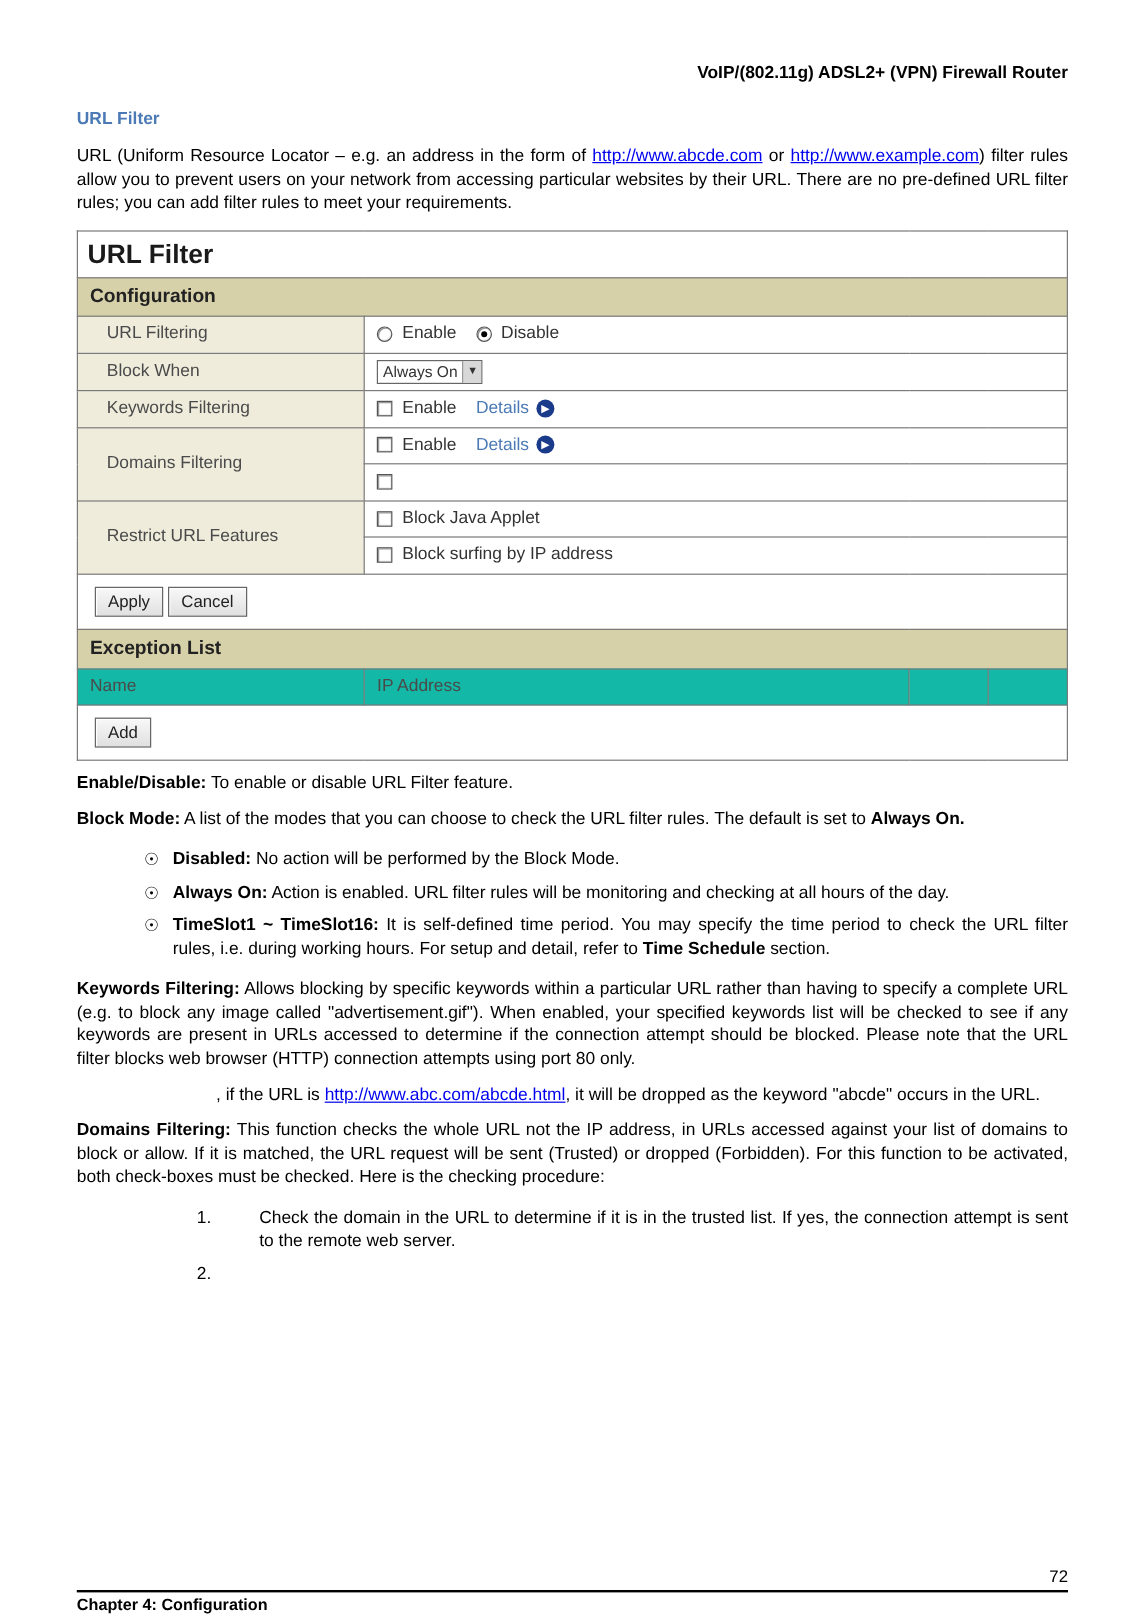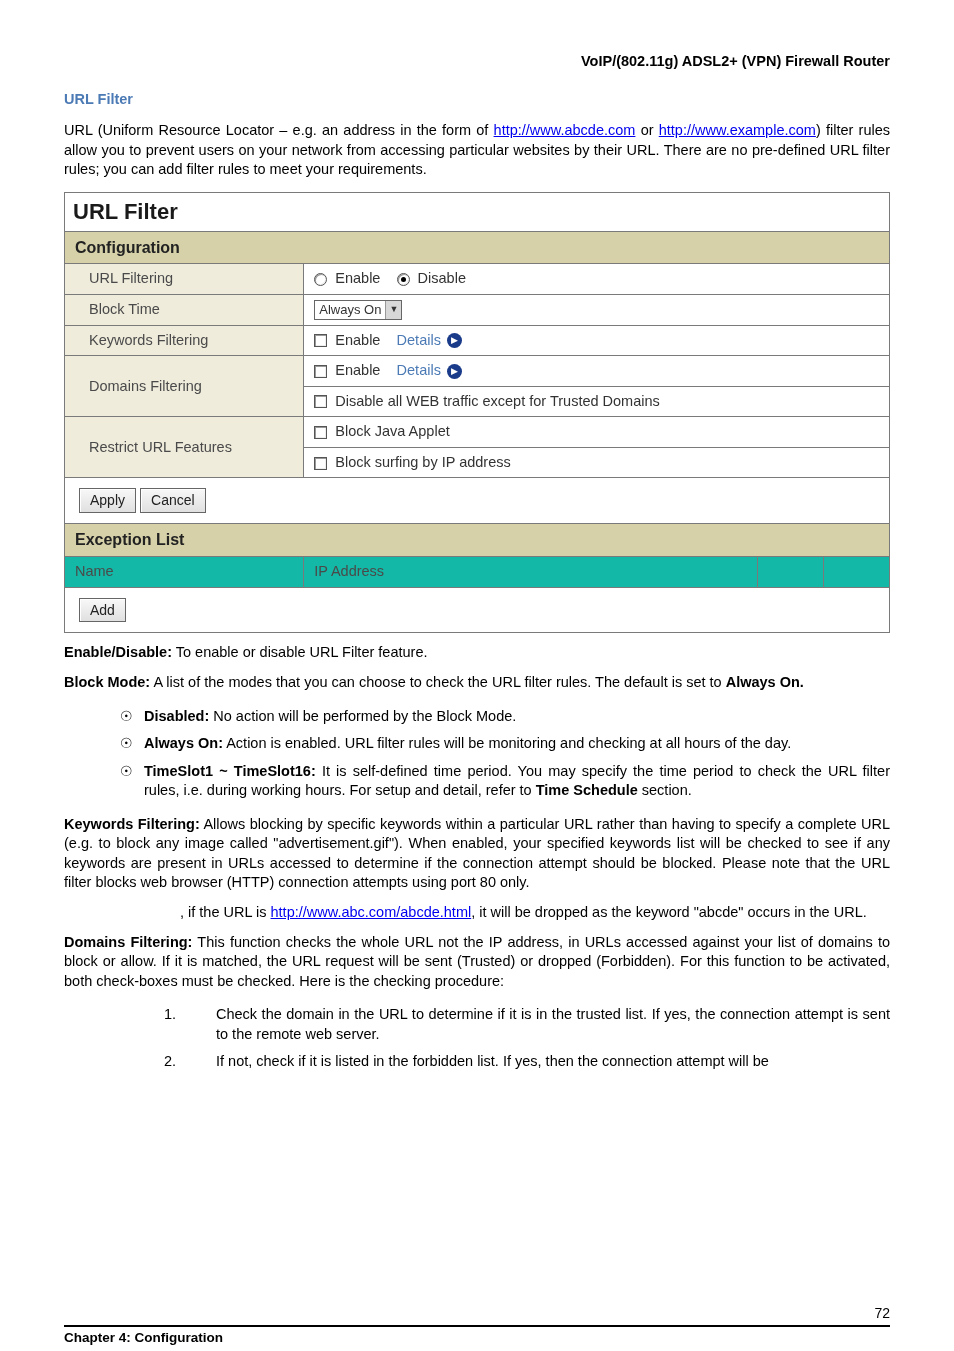--- a/index.html
+++ b/index.html
@@ -194,21 +194,21 @@
       <td class="cell-label-indent">URL Filtering</td>
       <td colspan="3" class="cell-value">
         <span class="radio-ctl"></span>
         <span>Enable</span>
         &nbsp;&nbsp;
         <span class="radio-ctl checked"></span>
         <span>Disable</span>
       </td>
     </tr>
     <tr>
-      <td class="cell-label-indent">Block Time</td>
+      <td class="cell-label-indent">Block When</td>
       <td colspan="3" class="cell-value">
         <span class="select-box">
           <span>Always On</span>
           <span class="select-arrow">▼</span>
         </span>
       </td>
     </tr>
     <tr>
       <td class="cell-label-indent">Keywords Filtering</td>
       <td colspan="3" class="cell-value">
@@ -225,21 +225,20 @@
         <span class="check-ctl"></span>
         <span>Enable</span>
         &nbsp;&nbsp;
         <span class="details-link">Details</span>
         <span class="circle-arrow">▶</span>
       </td>
     </tr>
     <tr>
       <td colspan="3" class="cell-value">
         <span class="check-ctl"></span>
-        <span>Disable all WEB traffic except for Trusted Domains</span>
       </td>
     </tr>
     <tr>
       <td class="cell-label-indent" rowspan="2">Restrict URL Features</td>
       <td colspan="3" class="cell-value">
         <span class="check-ctl"></span>
         <span>Block Java Applet</span>
       </td>
     </tr>
     <tr>
@@ -306,21 +305,20 @@
     <b>Domains Filtering:</b><span> This function checks the whole URL not the IP address, in URLs accessed against your list of domains to block or allow.   If it is matched, the URL request will be sent (Trusted) or dropped (Forbidden).   For this function to be activated, both check-boxes must be checked.   Here is the checking procedure:</span>
   </div>
 
   <div class="num-list">
     <div class="num-item">
       <div class="num-sym">1.</div>
       <div class="list-text">Check the domain in the URL to determine if it is in the trusted list. If yes, the connection attempt is sent to the remote web server.</div>
     </div>
     <div class="num-item">
       <div class="num-sym">2.</div>
-      <div class="list-text">If not, check if it is listed in the forbidden list.   If yes, then the connection attempt will be</div>
     </div>
   </div>
 
   <div class="footer">
     <div class="pagenum">72</div>
     <div class="footer-line">Chapter 4: Configuration</div>
   </div>
 
 </div>
 

